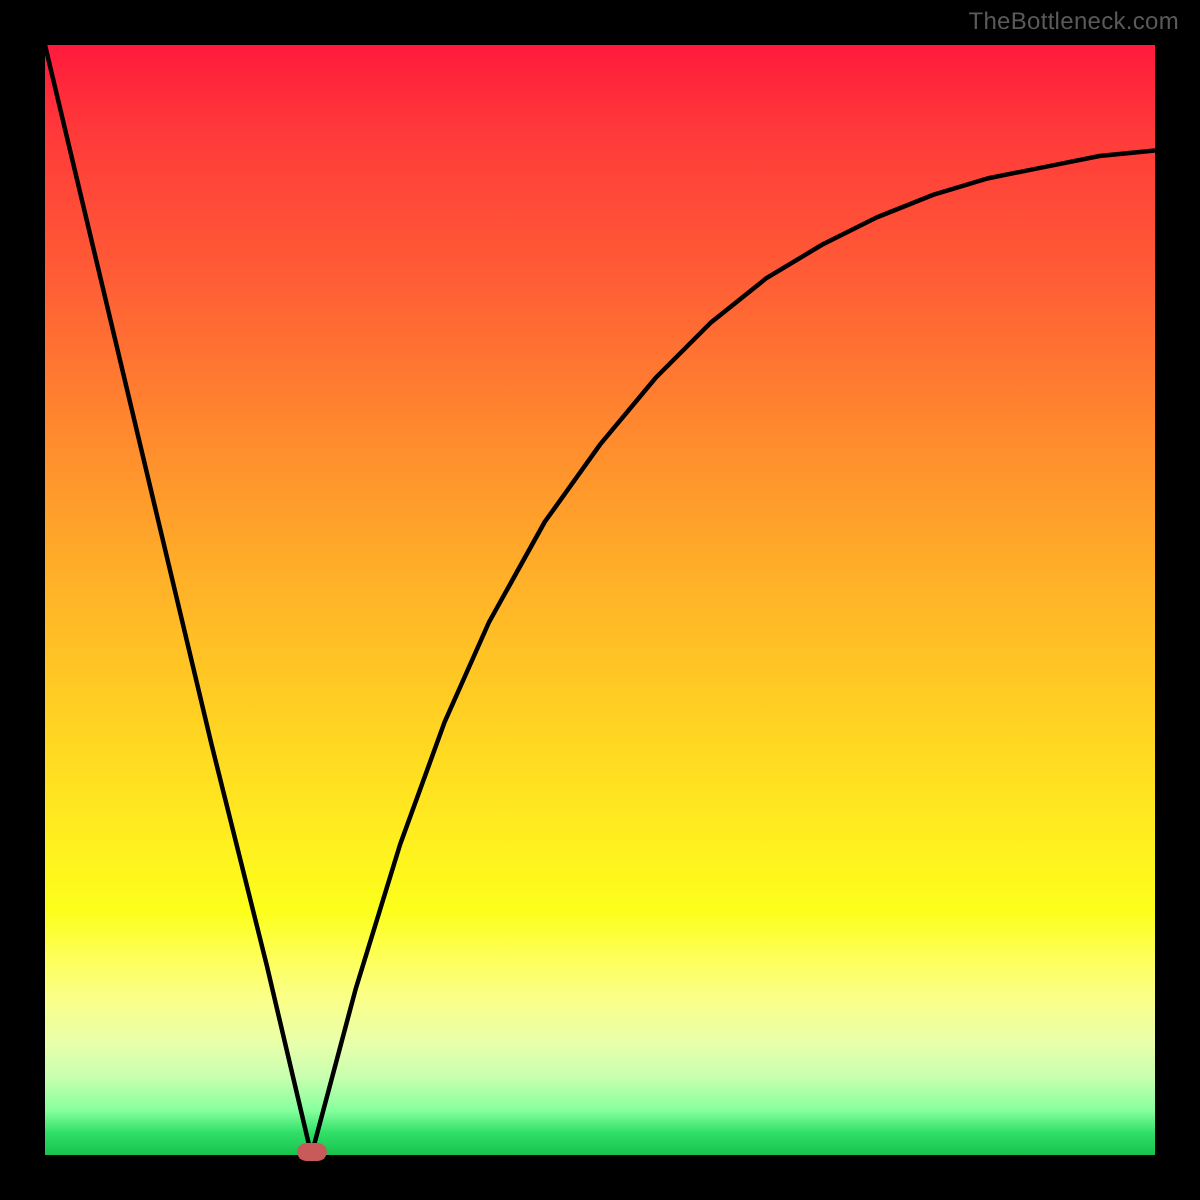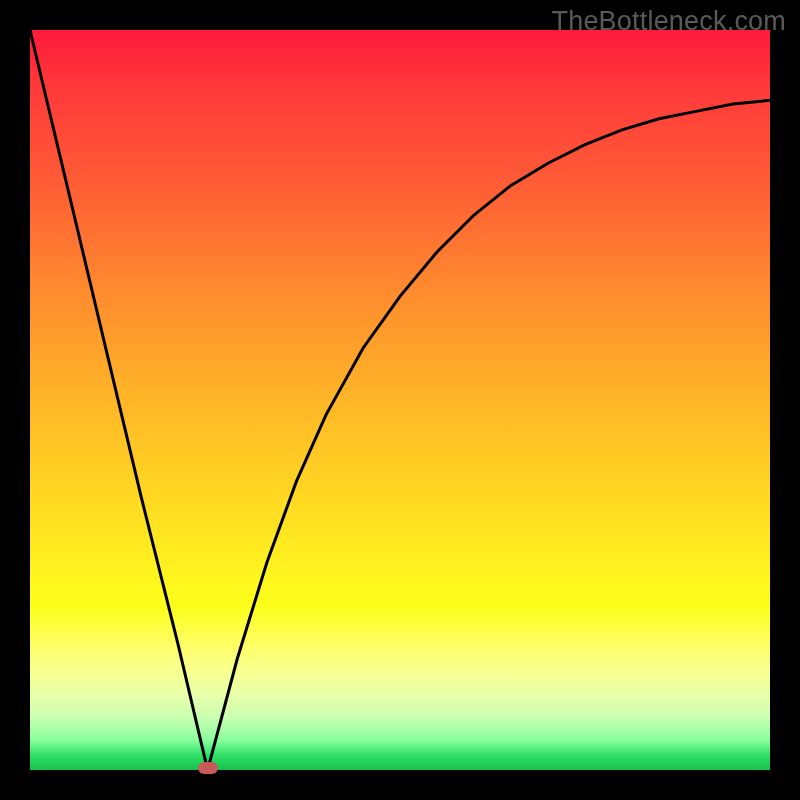--- a/index.html
+++ b/index.html
@@ -41,21 +41,21 @@
       #86ff9d 96%,
       #30df68 98%,
       #17c24d 100%
     );
   }
   .watermark {
     position: absolute;
     top: 6px;
     right: 14px;
     color: #5a5a5a;
-    font-size: 27px;
+    font-size: 16px;
     letter-spacing: 0.2px;
     font-weight: 500;
     z-index: 4;
   }
   svg.curve {
     position: absolute;
     left: 0;
     top: 0;
     width: 740px;
     height: 740px;

